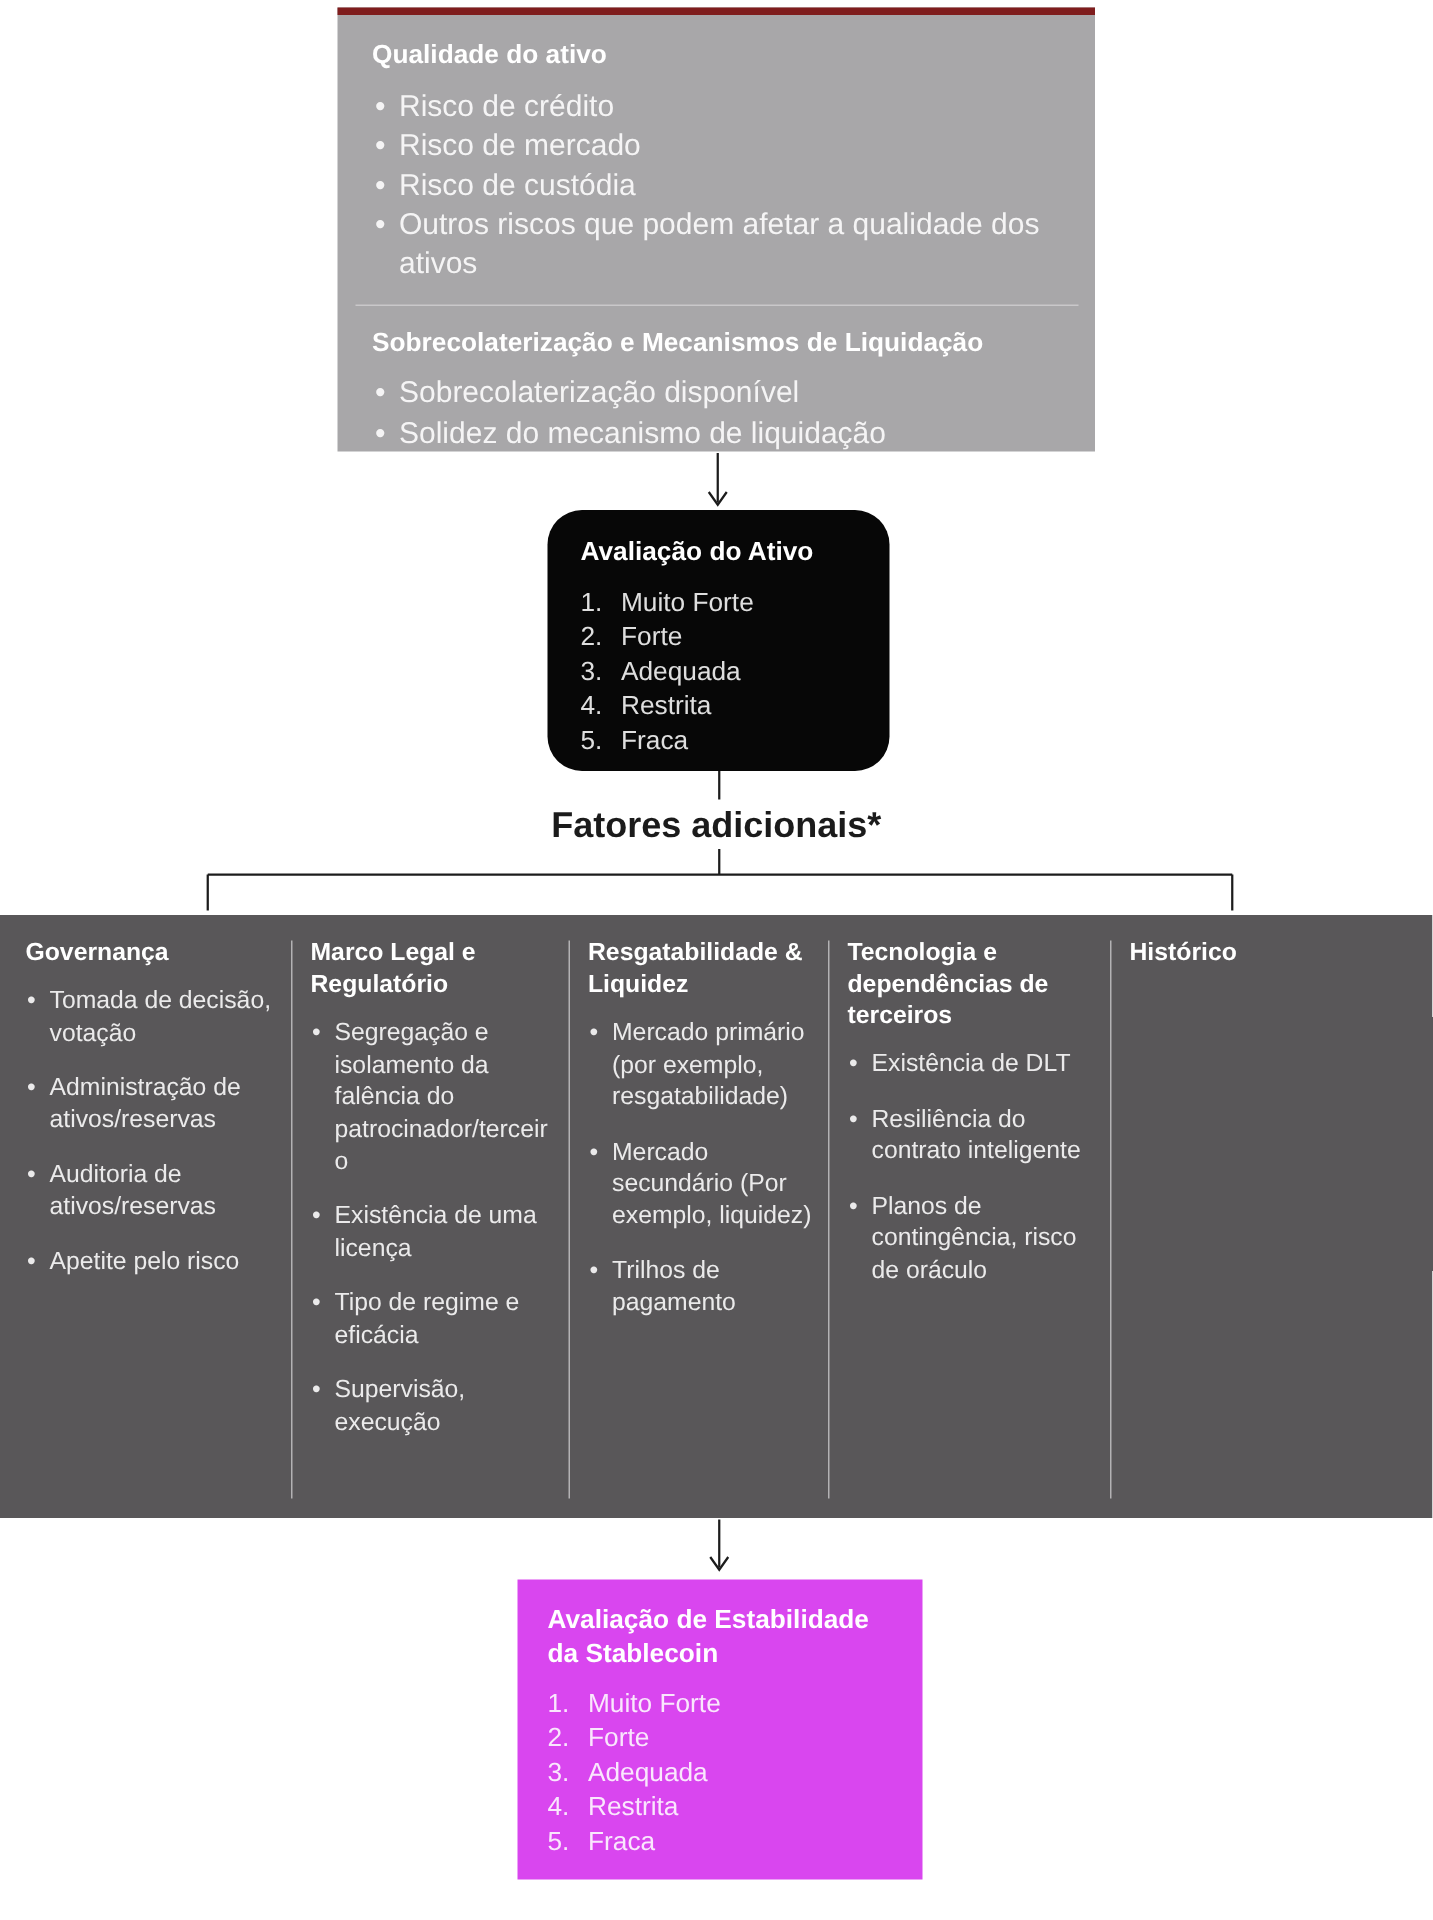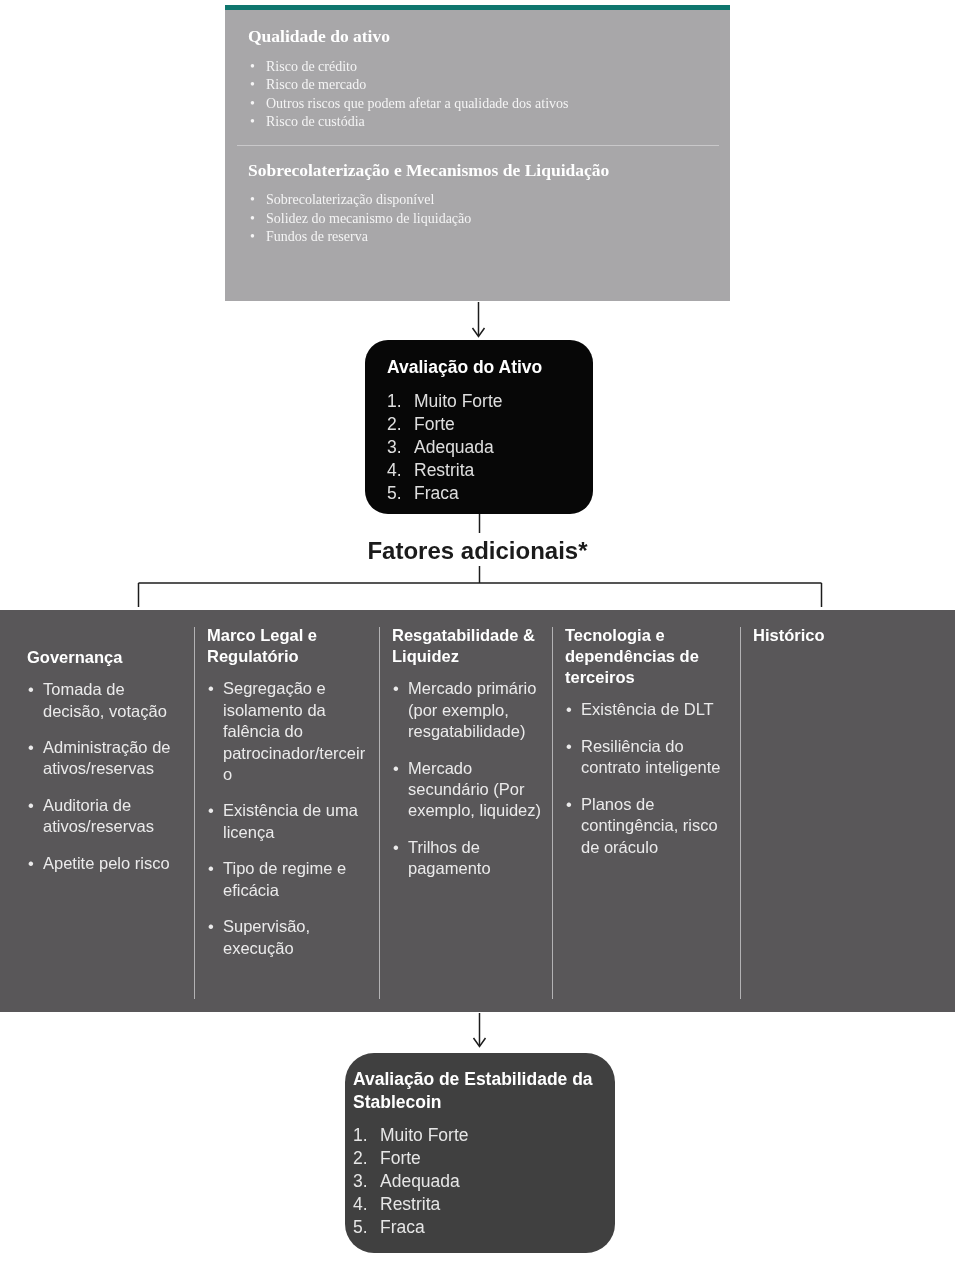--- a/index.html
+++ b/index.html
@@ -8,29 +8,28 @@
 
   
   #connectors { position: absolute; left: 0; top: 0; width: 955px; height: 1280px; pointer-events: none; }
 
   
   .box-title { font-weight: bold; color: #ffffff; font-size: 17.5px; line-height: 1.3; }
 
   
   #top-box {
     position: absolute; left: 225px; top: 5px; width: 505px; height: 296px;
-    background: #a8a7a9; border-top: 5px solid #0f766e;
+    background: #a8a7a9; border-top: 5px solid #7f1d1d;
     padding: 10px 24px 0 23px;
-    font-family: Liberation Serif, serif;
   }
   #top-box .box-title { margin: 5px 0 10px; }
   .bullets { list-style: none; }
   .bullets li {
     position: relative; padding-left: 18px;
-    font-size: 14px; line-height: 1.32; color: rgba(255,255,255,0.88);
+    font-size: 20px; line-height: 1.32; color: rgba(255,255,255,0.88);
   }
   .bullets li::before { content: "\2022"; position: absolute; left: 2px; }
   #top-box .section-divider {
     border: none; border-top: 1px solid #c9c8ca;
     margin: 13px -13px 13px -11px;
   }
 
   
   #asset-box {
     position: absolute; left: 365px; top: 340px; width: 228px; height: 174px;
@@ -48,40 +47,40 @@
     position: absolute; left: 0; top: 537px; width: 955px;
     text-align: center; font-weight: bold; font-size: 24px; color: #1b1b1b;
   }
 
   
   #factors-box {
     position: absolute; left: 0; top: 610px; width: 955px; height: 402px;
     background: #595759; display: flex;
   }
   .factor-col { padding: 15px 10px 0 12px; }
-  .factor-col.first { width: 194px; padding-left: 27px; margin-top: 22px; }
+  .factor-col.first { width: 194px; padding-left: 17px; }
   .factor-col.c2 { width: 184px; }
   .factor-col.c3 { width: 172px; }
   .factor-col.c4 { width: 187px; }
   .factor-col.c5 { width: 214px; padding-right: 14px; }
   .col-divider { width: 1px; background: #b3b2b4; margin: 17px 0 13px; }
   .factor-col .col-title {
     font-weight: bold; color: #ffffff; font-size: 16.5px; line-height: 1.28;
     margin-bottom: 11px;
   }
   .factor-col .bullets li {
     font-size: 16.5px; line-height: 1.3; margin-bottom: 15px;
     padding-left: 16px; overflow-wrap: break-word;
   }
   .factor-col .bullets li::before { left: 1px; }
 
   
   #stablecoin-box {
     position: absolute; left: 345px; top: 1053px; width: 270px; height: 200px;
-    background: #404040; padding: 15px 18px 0 8px; border-radius: 29px;
+    background: #d946ef; padding: 15px 18px 0 20px;
   }
   #stablecoin-box .numlist { margin-top: 10px; }
 </style>
 </head>
 <body>
 
 <div id="canvas">
 
   <svg id="connectors" viewBox="0 0 955 1280" xmlns="http://www.w3.org/2000/svg" stroke="#1c1c1c" stroke-width="1.5" fill="none">
     <line x1="478.5" y1="302" x2="478.5" y2="335"></line>
@@ -93,22 +92,22 @@
     <line x1="821.5" y1="583" x2="821.5" y2="607"></line>
     <line x1="479.5" y1="1013" x2="479.5" y2="1045"></line>
     <path d="M473.5,1038 L479.5,1046.5 L485.5,1038"></path>
   </svg>
 
   <div id="top-box">
     <div class="box-title">Qualidade do ativo</div>
     <ul class="bullets">
       <li>Risco de crédito</li>
       <li>Risco de mercado</li>
+      <li>Risco de custódia</li>
       <li>Outros riscos que podem afetar a qualidade dos ativos</li>
-      <li>Risco de custódia</li>
     </ul>
     <hr class="section-divider">
     <div class="box-title">Sobrecolaterização e Mecanismos de Liquidação</div>
     <ul class="bullets">
       <li>Sobrecolaterização disponível</li>
       <li>Solidez do mecanismo de liquidação</li>
       <li>Fundos de reserva</li>
     </ul>
   </div>
 

